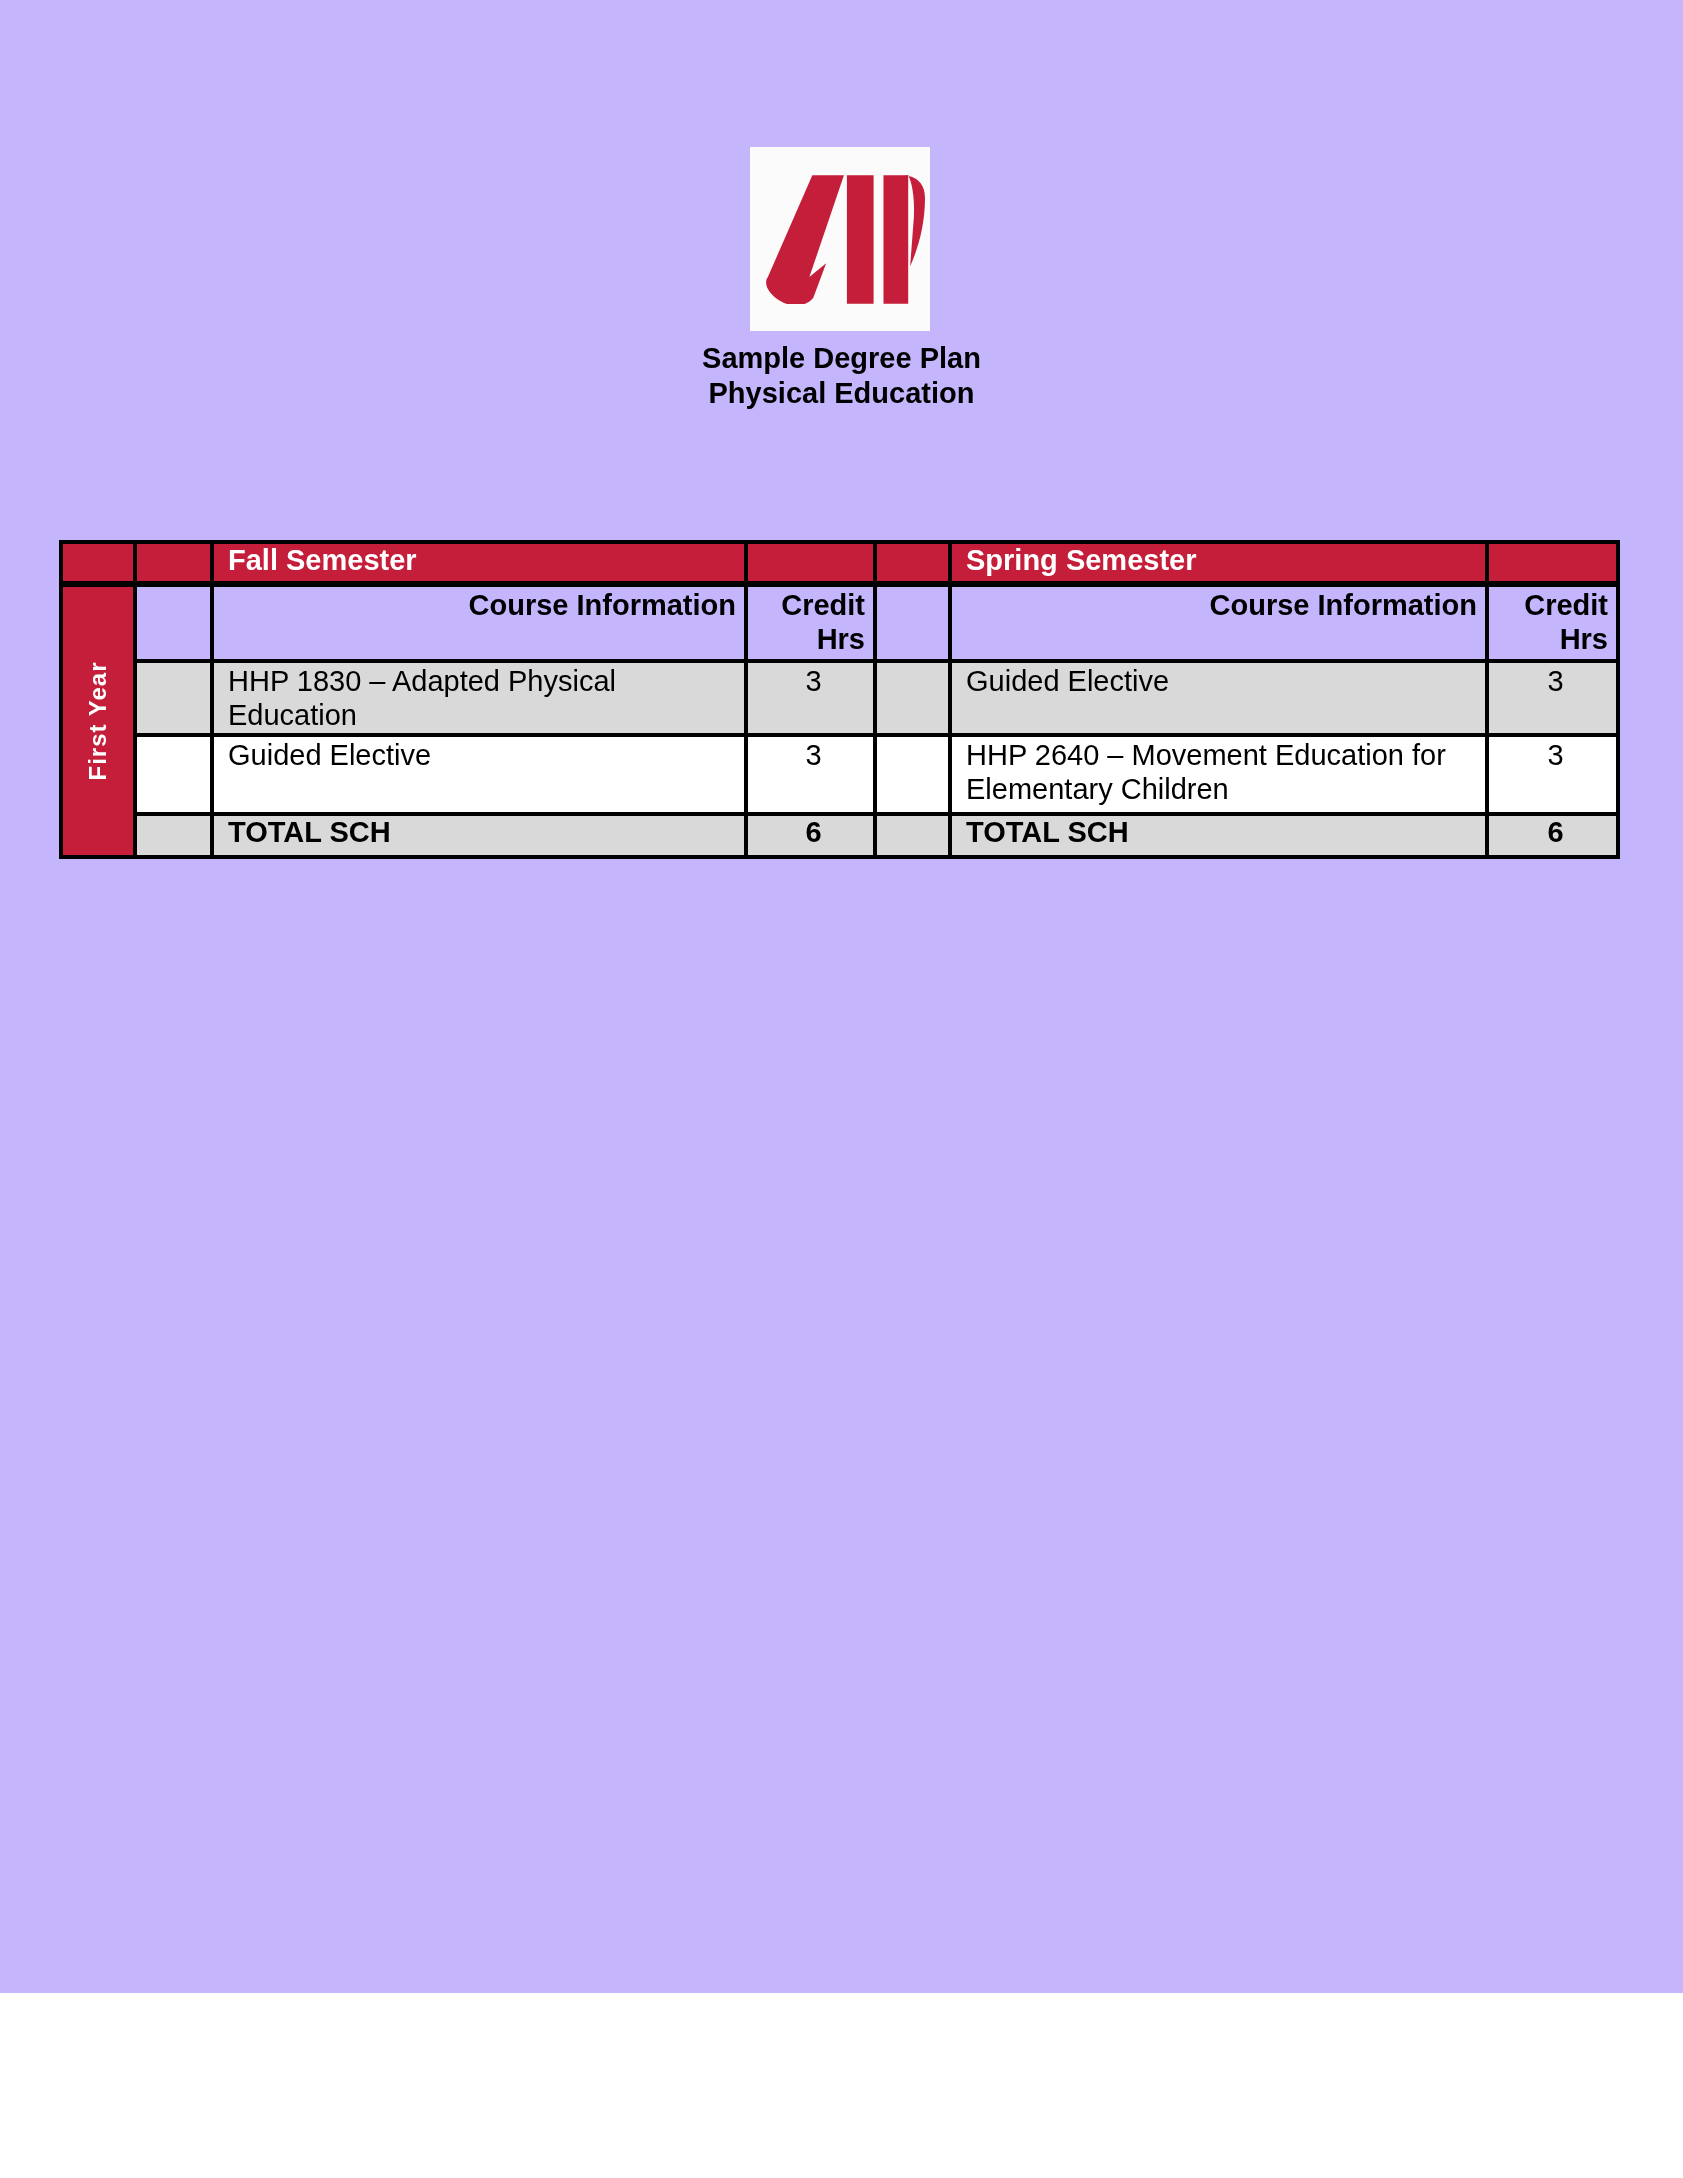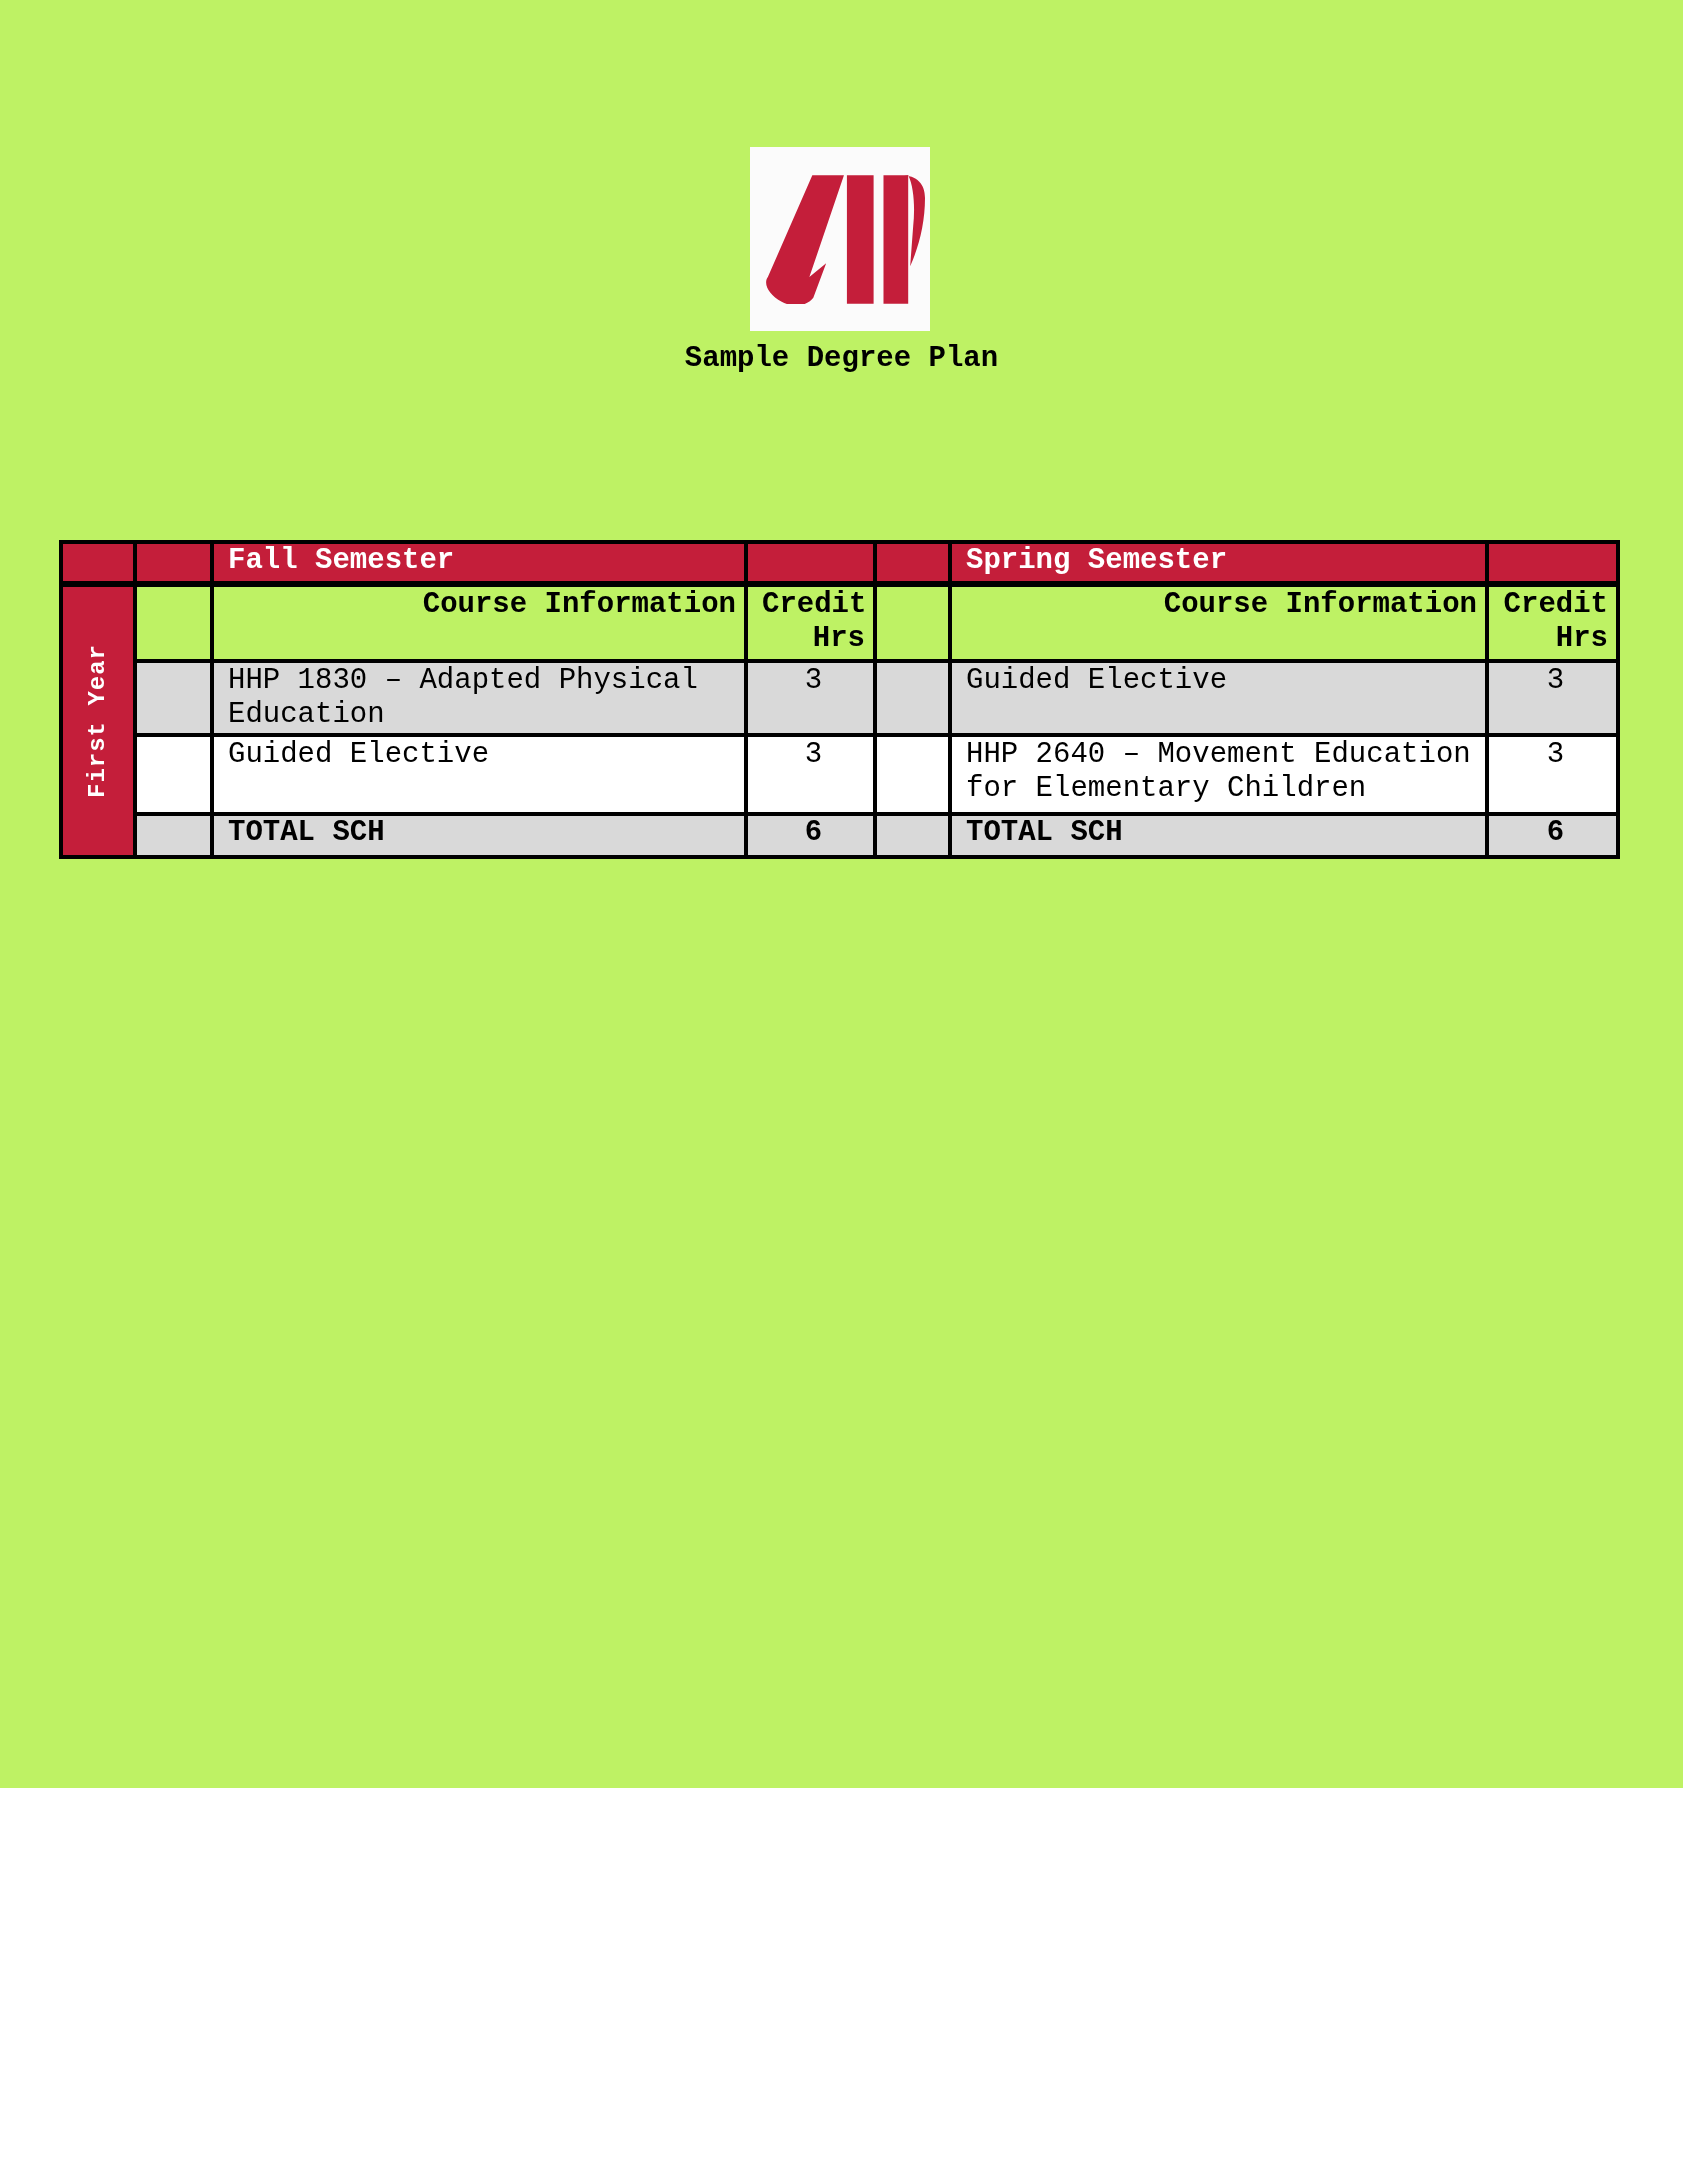--- a/index.html
+++ b/index.html
@@ -3,22 +3,22 @@
 <meta charset="utf-8">
 <style>
   :root{
     --accent:#C41E3A;
     --row-shade:#D9D9D9;
     --border:#000000;
     --logo-bg:#FBFBFB;
   }
   html,body{margin:0;padding:0;background:#fff;}
   .page{
-    position:relative;width:1683px;height:1788px;background:#bef264;overflow:hidden;
-    font-family:Liberation Mono, monospace;color:#000;
+    position:relative;width:1683px;height:1993px;background:#c4b5fd;overflow:hidden;
+    font-family:Liberation Sans, sans-serif;color:#000;
   }
   
   .logo-box{position:absolute;left:750px;top:147px;width:180px;height:184px;background:var(--logo-bg);}
   .logo-box svg{position:absolute;left:5px;top:28px;width:170px;height:129px;}
   .logo-box svg path{fill:var(--accent);}
   
   .title-block{position:absolute;left:0;top:341px;width:1683px;text-align:center;}
   .title-line{font-size:29px;font-weight:bold;line-height:35px;}
   
   table.plan{
@@ -72,20 +72,21 @@
       <path d="M148 0
                C164 0 172 9 172 23
                C172 48 166 72 157 92
                L160 52
                C162 34 161 12 155 0 Z"></path>
     </svg>
   </div>
 
   <div class="title-block">
     <div class="title-line">Sample Degree Plan</div>
+    <div class="title-line">Physical Education</div>
   </div>
 
   <table class="plan">
     <colgroup>
       <col style="width:74px">
       <col style="width:77px">
       <col style="width:534px">
       <col style="width:129px">
       <col style="width:75px">
       <col style="width:537px">

